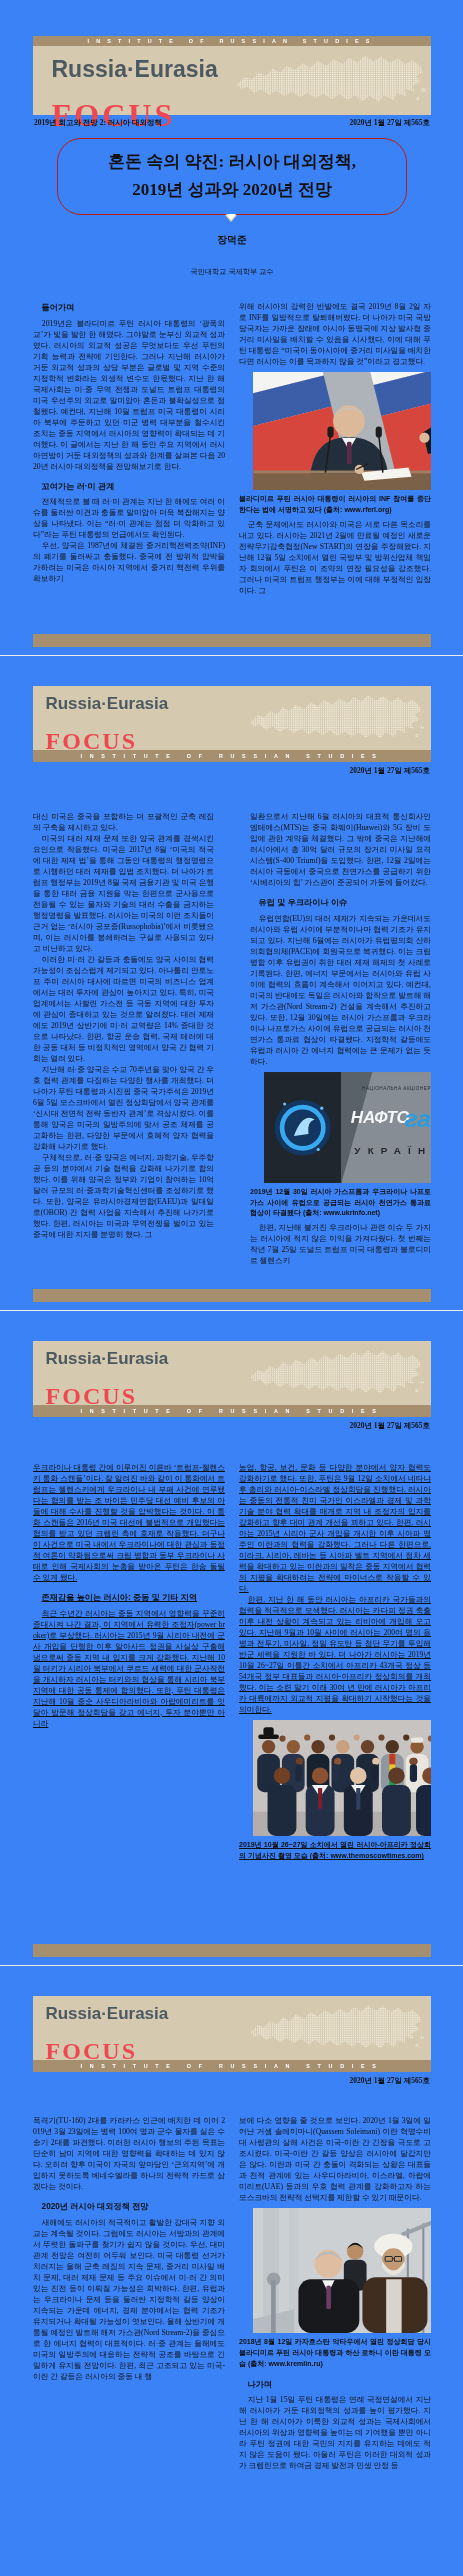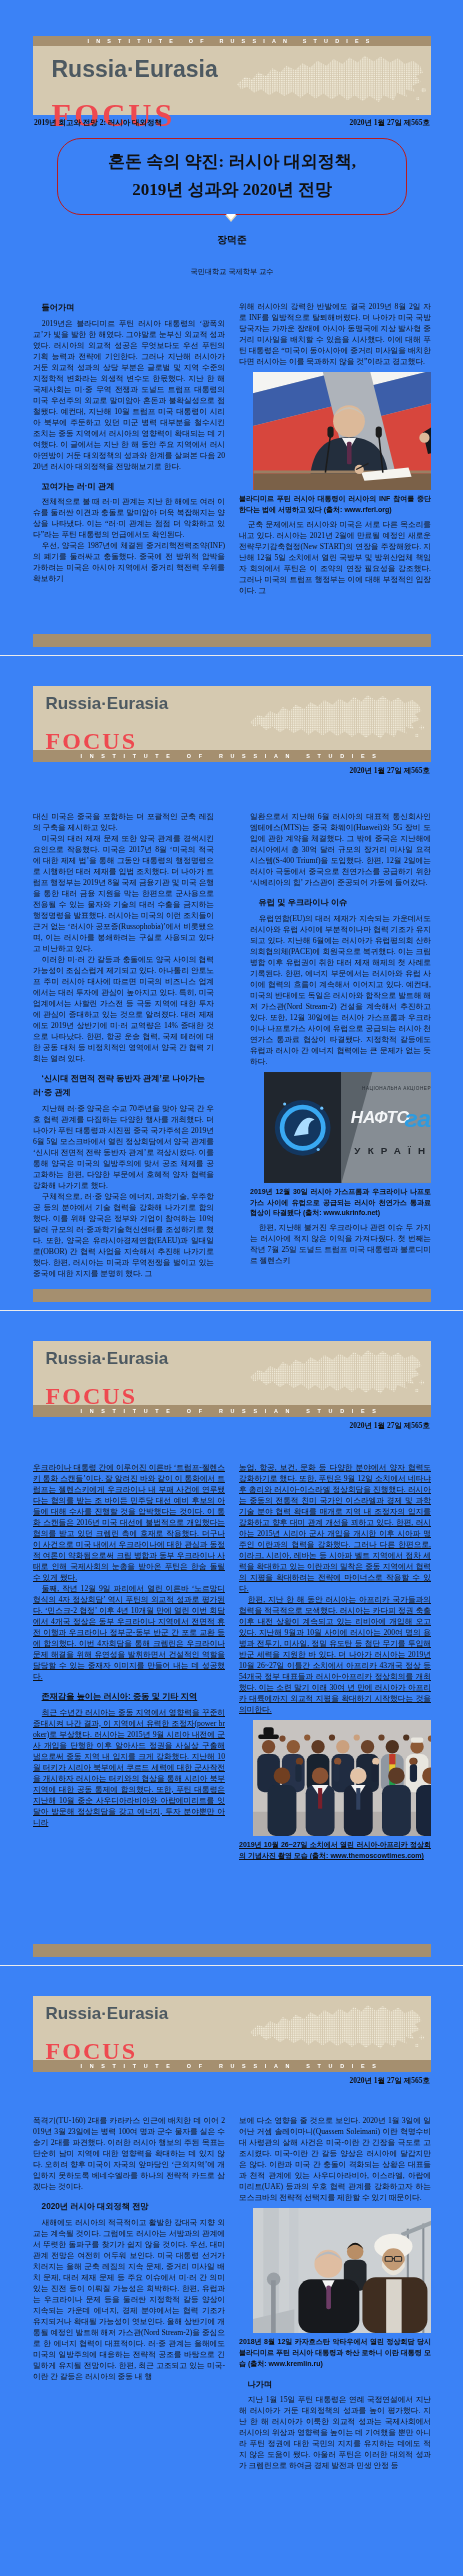--- a/index.html
+++ b/index.html
@@ -168,21 +168,20 @@
             <circle cx="378" cy="118" r="4" fill="url(#mp1)"></circle>
           </svg></div>
     </div>
     <div class="in-bar">INSTITUTE OF RUSSIAN STUDIES</div>
     <div class="in-date">2020년 1월 27일 제565호</div>
     <div class="cols" style="top:155px;bottom:32px;gap:36px;">
       <div class="col col-left">
           <p class="para cont">대신 미국은 중국을 포함하는 더 포괄적인 군축 레짐의 구축을 제시하고 있다.</p>
           <p class="para">미국의 대러 제재 문제 또한 양국 관계를 경색시킨 요인으로 작용했다. 미국은 2017년 8월 ‘미국의 적국에 대한 제제 법’을 통해 그동안 대통령의 행정명령으로 시행하던 대러 제재를 입법 조치했다. 더 나아가 트럼프 행정부는 2019년 8월 국제 금융기관 및 미국 은행을 통한 대러 금융 지원을 막는 한편으로 군사용으로 전용될 수 있는 물자와 기술의 대러 수출을 금지하는 행정명령을 발표했다. 러시아는 미국의 이런 조치들이 근거 없는 ‘러시아 공포증(Russophobia)’에서 비롯됐으며, 이는 러시아를 봉쇄하려는 구실로 사용되고 있다고 비난하고 있다.</p>
           <p class="para">이러한 미·러 간 갈등과 충돌에도 양국 사이의 협력 가능성이 조심스럽게 제기되고 있다. 아나톨리 안토노프 주미 러시아 대사에 따르면 미국의 비즈니스 업계에서는 대러 투자에 관심이 높아지고 있다. 특히, 미국 업계에서는 사할린 가스전 등 극동 지역에 대한 투자에 관심이 증대하고 있는 것으로 알려졌다. 대러 제재에도 2019년 상반기에 미·러 교역량은 14% 증대한 것으로 나타났다. 한편, 항공 운송 협력, 국제 테러에 대한 공동 대처 등 비정치적인 영역에서 양국 간 협력 기회는 열려 있다.</p>
-          <div class="bh">‘신시대 전면적 전략 동반자 관계’로 나아가는 러·중 관계</div>
           <p class="para">지난해 러·중 양국은 수교 70주년을 맞아 양국 간 우호 협력 관계를 다짐하는 다양한 행사를 개최했다. 더 나아가 푸틴 대통령과 시진핑 중국 국가주석은 2019년 6월 5일 모스크바에서 열린 정상회담에서 양국 관계를 ‘신시대 전면적 전략 동반자 관계’로 격상시켰다. 이를 통해 양국은 미국의 일방주의에 맞서 공조 체제를 공고화하는 한편, 다양한 부문에서 호혜적 양자 협력을 강화해 나가기로 했다.</p>
           <p class="para">구체적으로, 러·중 양국은 에너지, 과학기술, 우주항공 등의 분야에서 기술 협력을 강화해 나가기로 합의했다. 이를 위해 양국은 정부와 기업이 참여하는 10억 달러 규모의 러·중과학기술혁신센터를 조성하기로 했다. 또한, 양국은 유라시아경제연합(EAEU)과 일대일로(OBOR) 간 협력 사업을 지속해서 추진해 나가기로 했다. 한편, 러시아는 미국과 무역전쟁을 벌이고 있는 중국에 대한 지지를 분명히 했다. 그</p>
         </div>
       <div class="col col-right">
           <p class="para cont">일환으로서 지난해 6월 러시아의 대표적 통신회사인 엠테에스(MTS)는 중국 화웨이(Huawei)와 5G 장비 도입에 관한 계약을 체결했다. 그 밖에 중국은 지난해에 러시아에서 총 30억 달러 규모의 장거리 미사일 요격시스템(S-400 Triumf)을 도입했다. 한편, 12월 2일에는 러시아 극동에서 중국으로 천연가스를 공급하기 위한 ‘시베리아의 힘’ 가스관이 준공되어 가동에 들어갔다.</p>
           <div class="bh">유럽 및 우크라이나 이슈</div>
           <p class="para">유럽연합(EU)의 대러 제재가 지속되는 가운데서도 러시아와 유럽 사이에 부분적이나마 협력 기조가 유지되고 있다. 지난해 6월에는 러시아가 유럽평의회 산하 의회협의체(PACE)에 회원국으로 복귀했다. 이는 크림 병합 이후 유럽권이 취한 대러 제재 해제의 첫 사례로 기록된다. 한편, 에너지 부문에서는 러시아와 유럽 사이에 협력의 흐름이 계속해서 이어지고 있다. 예컨대, 미국의 반대에도 독일은 러시아와 합작으로 발트해 해저 가스관(Nord Stream-2) 건설을 계속해서 추진하고 있다. 또한, 12월 30일에는 러시아 가스프롬과 우크라이나 나프토가스 사이에 유럽으로 공급되는 러시아 천연가스 통과료 협상이 타결됐다. 지정학적 갈등에도 유럽과 러시아 간 에너지 협력에는 큰 문제가 없는 듯하다.</p>
           <figure class="fig">
             <div class="figart">
               <svg viewBox="0 0 372 215" width="192" height="111">
@@ -224,21 +223,20 @@
             <path fill="url(#mp2)" d="M18 84 L34 66 48 72 60 56 76 64 88 46 104 56 116 40 134 50 148 34 164 44 178 28 196 40 210 24 228 36 242 20 258 32 272 16 290 30 304 18 322 32 338 22 352 36 368 28 382 40 388 56 374 64 384 78 366 88 372 102 352 96 356 114 336 104 330 122 310 110 300 126 282 112 268 124 252 110 238 122 222 108 206 120 190 106 174 118 158 104 144 116 128 102 112 112 96 100 82 110 66 96 52 104 38 90 26 96 Z"></path>
             <circle cx="389" cy="98" r="5" fill="url(#mp2)"></circle>
             <circle cx="378" cy="118" r="4" fill="url(#mp2)"></circle>
           </svg></div>
     </div>
     <div class="in-bar">INSTITUTE OF RUSSIAN STUDIES</div>
     <div class="in-date">2020년 1월 27일 제565호</div>
     <div class="cols" style="top:151px;bottom:32px;text-decoration:underline;">
       <div class="col col-left">
           <p class="para cont">우크라이나 대통령 간에 이루어진 이른바 ‘트럼프-젤렌스키 통화 스캔들’이다. 잘 알려진 바와 같이 이 통화에서 트럼프는 젤렌스키에게 우크라이나 내 부패 사건에 연루됐다는 혐의를 받는 조 바이든 민주당 대선 예비 후보의 아들에 대해 수사를 진행할 것을 압박했다는 것이다. 이 통화 스캔들은 2016년 미국 대선에 불법적으로 개입했다는 혐의를 받고 있던 크렘린 측에 호재로 작용했다. 더구나 이 사건으로 미국 내에서 우크라이나에 대한 관심과 동정적 여론이 약화됨으로써 크림 병합과 동부 우크라이나 사태로 인해 국제사회의 눈총을 받아온 푸틴은 한숨 돌릴 수 있게 됐다.</p>
-          <p class="para">둘째, 작년 12월 9일 파리에서 열린 이른바 ‘노르망디 형식의 4자 정상회담’ 역시 푸틴의 외교적 성과로 평가된다. ‘민스크-2 협정’ 이후 4년 10개월 만에 열린 이번 회담에서 4개국 정상은 동부 우크라이나 지역에서 전면적 휴전 이행과 우크라이나 정부군-동부 반군 간 포로 교환 등에 합의했다. 이번 4자회담을 통해 크렘린은 우크라이나 문제 해결을 위해 유연성을 발휘하면서 건설적인 역할을 담당할 수 있는 중재자 이미지를 만들어 내는 데 성공했다.</p>
           <div class="bh">존재감을 높이는 러시아: 중동 및 기타 지역</div>
           <p class="para">최근 수년간 러시아는 중동 지역에서 영향력을 꾸준히 증대시켜 나간 결과, 이 지역에서 유력한 조정자(power broker)로 부상했다. 러시아는 2015년 9월 시리아 내전에 군사 개입을 단행한 이후 알아사드 정권을 사실상 구출해 냄으로써 중동 지역 내 입지를 크게 강화했다. 지난해 10월 터키가 시리아 북부에서 쿠르드 세력에 대한 군사작전을 개시하자 러시아는 터키와의 협상을 통해 시리아 북부 지역에 대한 공동 통제에 합의했다. 또한, 푸틴 대통령은 지난해 10월 중순 사우디아라비아와 아랍에미리트를 잇달아 방문해 정상회담을 갖고 에너지, 투자 분야뿐만 아니라</p>
         </div>
       <div class="col col-right">
           <p class="para cont">농업, 항공, 보건, 문화 등 다양한 분야에서 양자 협력도 강화하기로 했다. 또한, 푸틴은 9월 12일 소치에서 네타냐후 총리와 러시아-이스라엘 정상회담을 진행했다. 러시아는 중동의 전통적 친미 국가인 이스라엘과 경제 및 과학기술 분야 협력 확대를 매개로 지역 내 조정자의 입지를 강화하고 향후 대미 관계 개선을 꾀하고 있다. 한편, 러시아는 2015년 시리아 군사 개입을 개시한 이후 시아파 맹주인 이란과의 협력을 강화했다. 그러나 다른 한편으로, 이라크, 시리아, 레바논 등 시아파 벨트 지역에서 점차 세력을 확대하고 있는 이란과의 밀착은 중동 지역에서 협력의 지평을 확대하려는 전략에 마이너스로 작용할 수 있다.</p>
           <p class="para">한편, 지난 한 해 동안 러시아는 아프리카 국가들과의 협력을 적극적으로 모색했다. 러시아는 카다피 정권 축출 이후 내전 상황이 계속되고 있는 리비아에 개입해 오고 있다. 지난해 9월과 10월 사이에 러시아는 200여 명의 용병과 전투기, 미사일, 정밀 유도탄 등 첨단 무기를 투입해 반군 세력을 지원한 바 있다. 더 나아가 러시아는 2019년 10월 26~27일 이틀간 소치에서 아프리카 43개국 정상 등 54개국 정부 대표들과 러시아-아프리카 정상회의를 개최했다. 이는 소련 말기 이래 30여 년 만에 러시아가 아프리카 대륙에까지 외교적 지평을 확대하기 시작했다는 것을 의미한다.</p>
           <figure class="fig">
             <div class="figart">
               <svg viewBox="0 0 372 225" width="192" height="116">
                 <rect width="372" height="225" fill="#c7c3c0"></rect>

